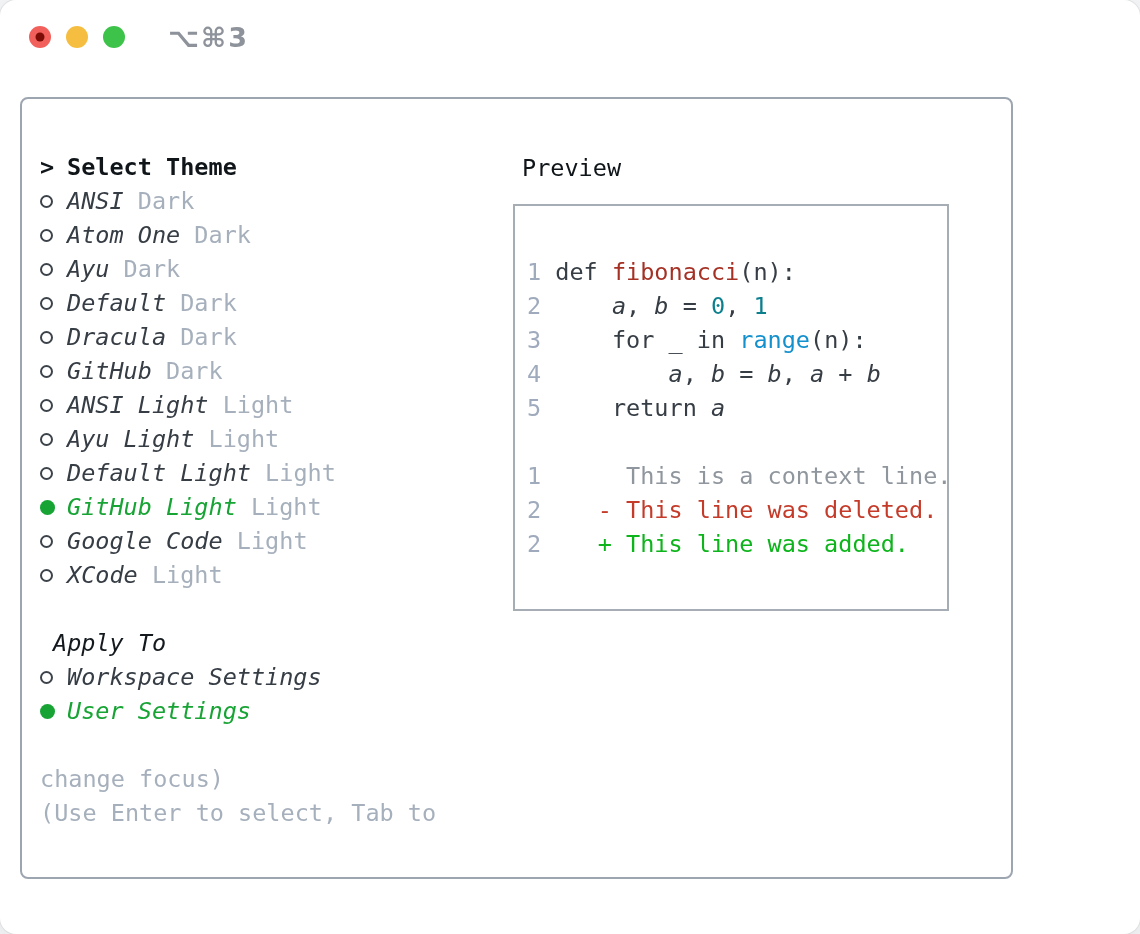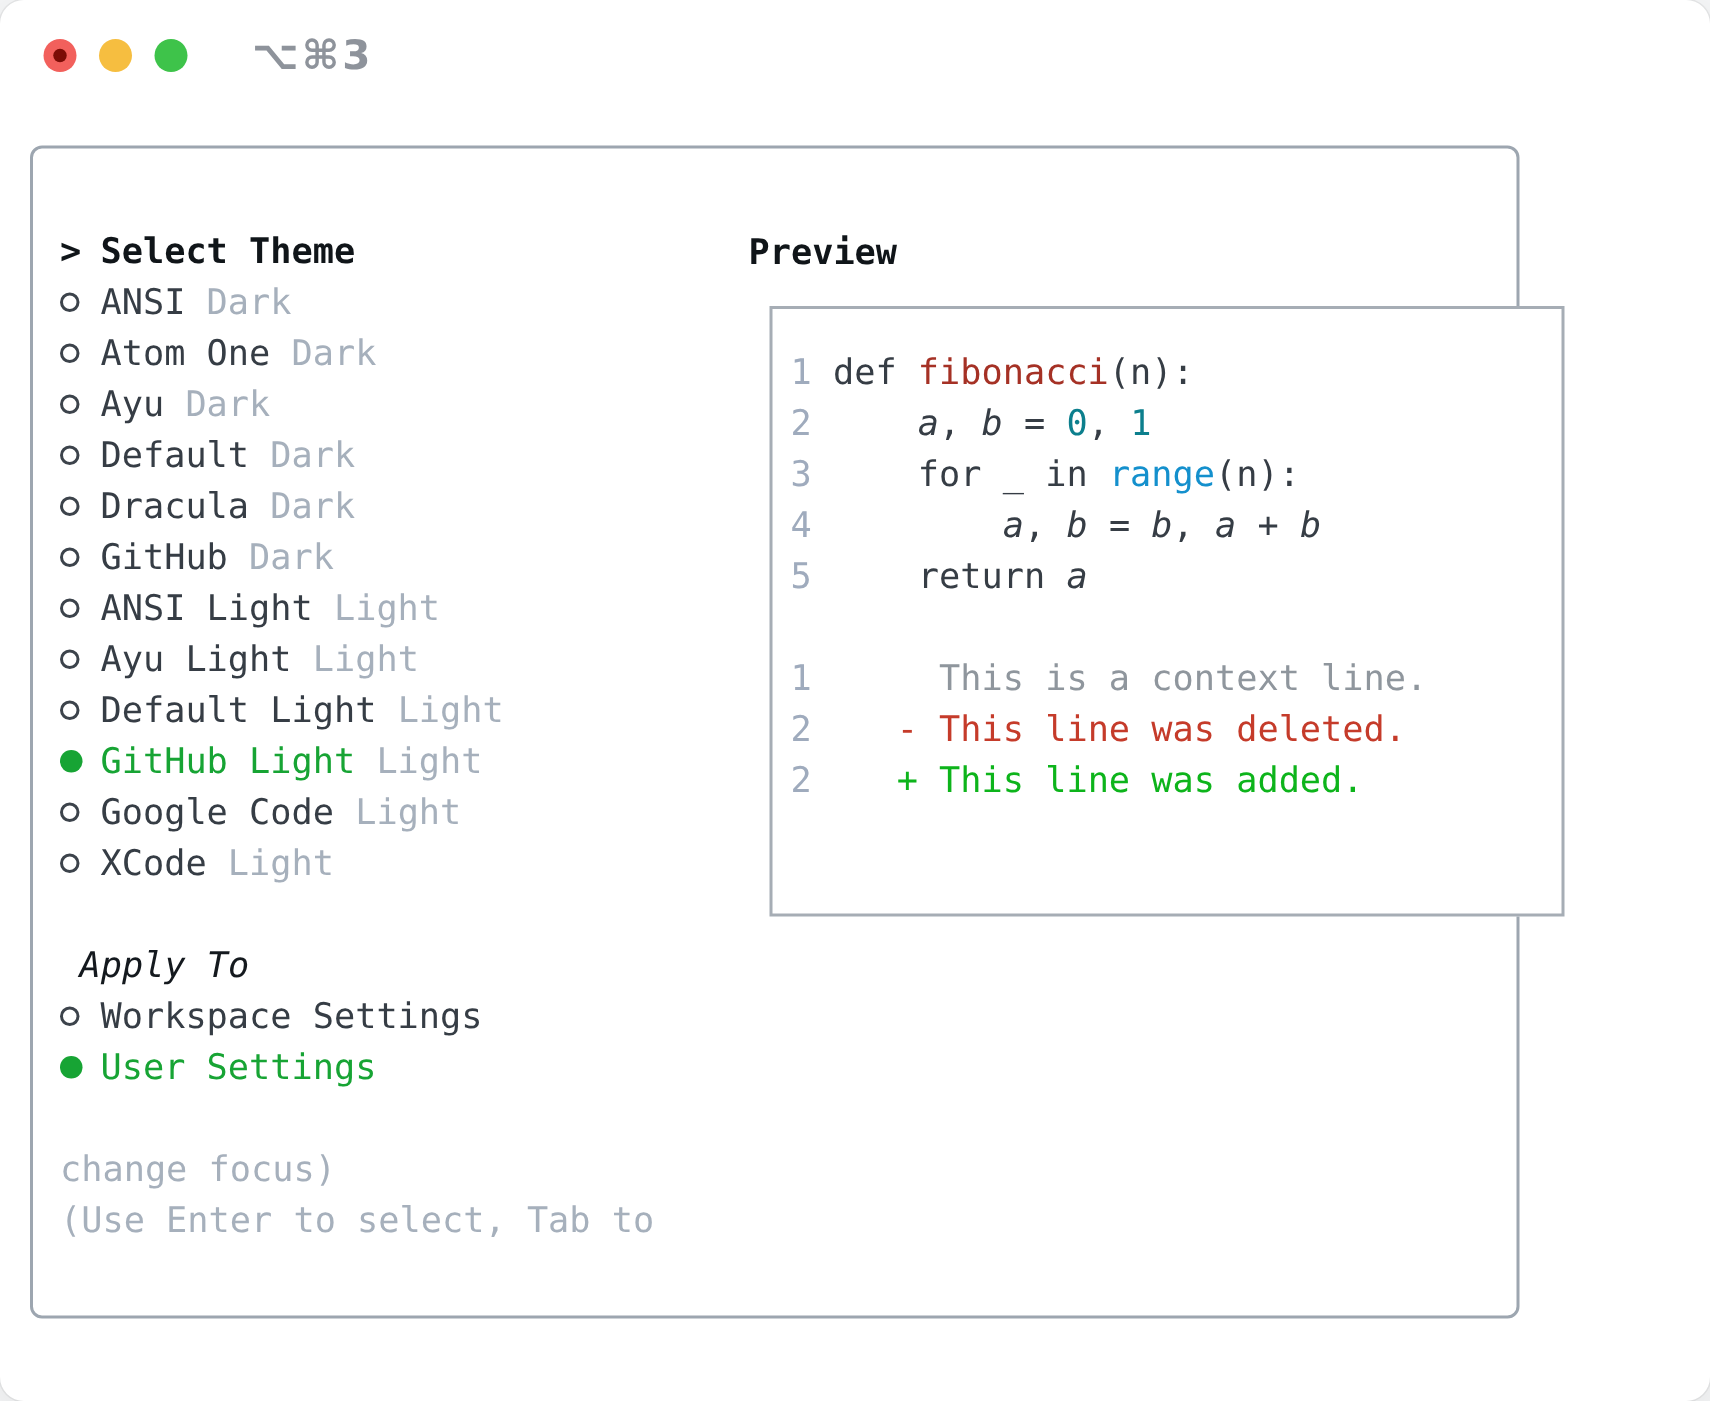--- a/index.html
+++ b/index.html
@@ -36,34 +36,34 @@
   
   .left-col {
     position:absolute; left:18px; top:51px; width:460px;
     font-size:23.5px; color:#363d45;
   }
   .panel-title { font-weight:bold; color:#101519; }
   .title-prefix { display:inline-block; width:27px; font-weight:bold; color:#101519; }
   .marker-cell { width:27px; display:flex; align-items:center; }
   .ring { width:13px; height:13px; border:2px solid #3c434b; border-radius:50%; }
   .dot  { width:15px; height:15px; background:#17a434; border-radius:50%; }
-  .item-name { color:#363d45; }
+  .item-name { color:#363d45;font-style:italic; }
   .item-name.selected { color:#17a434; }
   .item-variant { color:#a6b0bc; }
   .apply-title { color:#14191e; margin-left:13px;font-style:italic; }
   .hint { color:#a6b0bc; line-height:34px; white-space:pre; }
   
   .preview-title {
-    position:absolute; left:477px; top:52px; height:34px; line-height:34px;
-    font-size:23.5px; font-weight:bold; color:#101519;
+    position:absolute; left:500px; top:52px; height:34px; line-height:34px;
+    font-size:23.5px; font-weight:normal; color:#101519;
   }
   .preview-box {
-    position:absolute; left:491px; top:105px; width:530px; height:407px;
+    position:absolute; left:491px; top:105px; width:436px; height:407px;
     border:2px solid #a6adb5; background:#ffffff;
-    padding:25px 0 0 12px; overflow:hidden;
+    padding:49px 0 0 12px; overflow:hidden;
   }
   .code-line { height:34px; line-height:34px; white-space:pre; font-size:23.5px; }
   .seg-ln  { color:#9fabbd; }
   .seg-pl  { color:#363d45; }
   .seg-fn  { color:#a53125; }
   .seg-num { color:#0c7f8d; }
   .seg-bi  { color:#1490cd; }
   .seg-id  { color:#363d45; font-style:italic; }
   .seg-ctx { color:#8f969d; }
   .seg-del { color:#c53b2a; }

